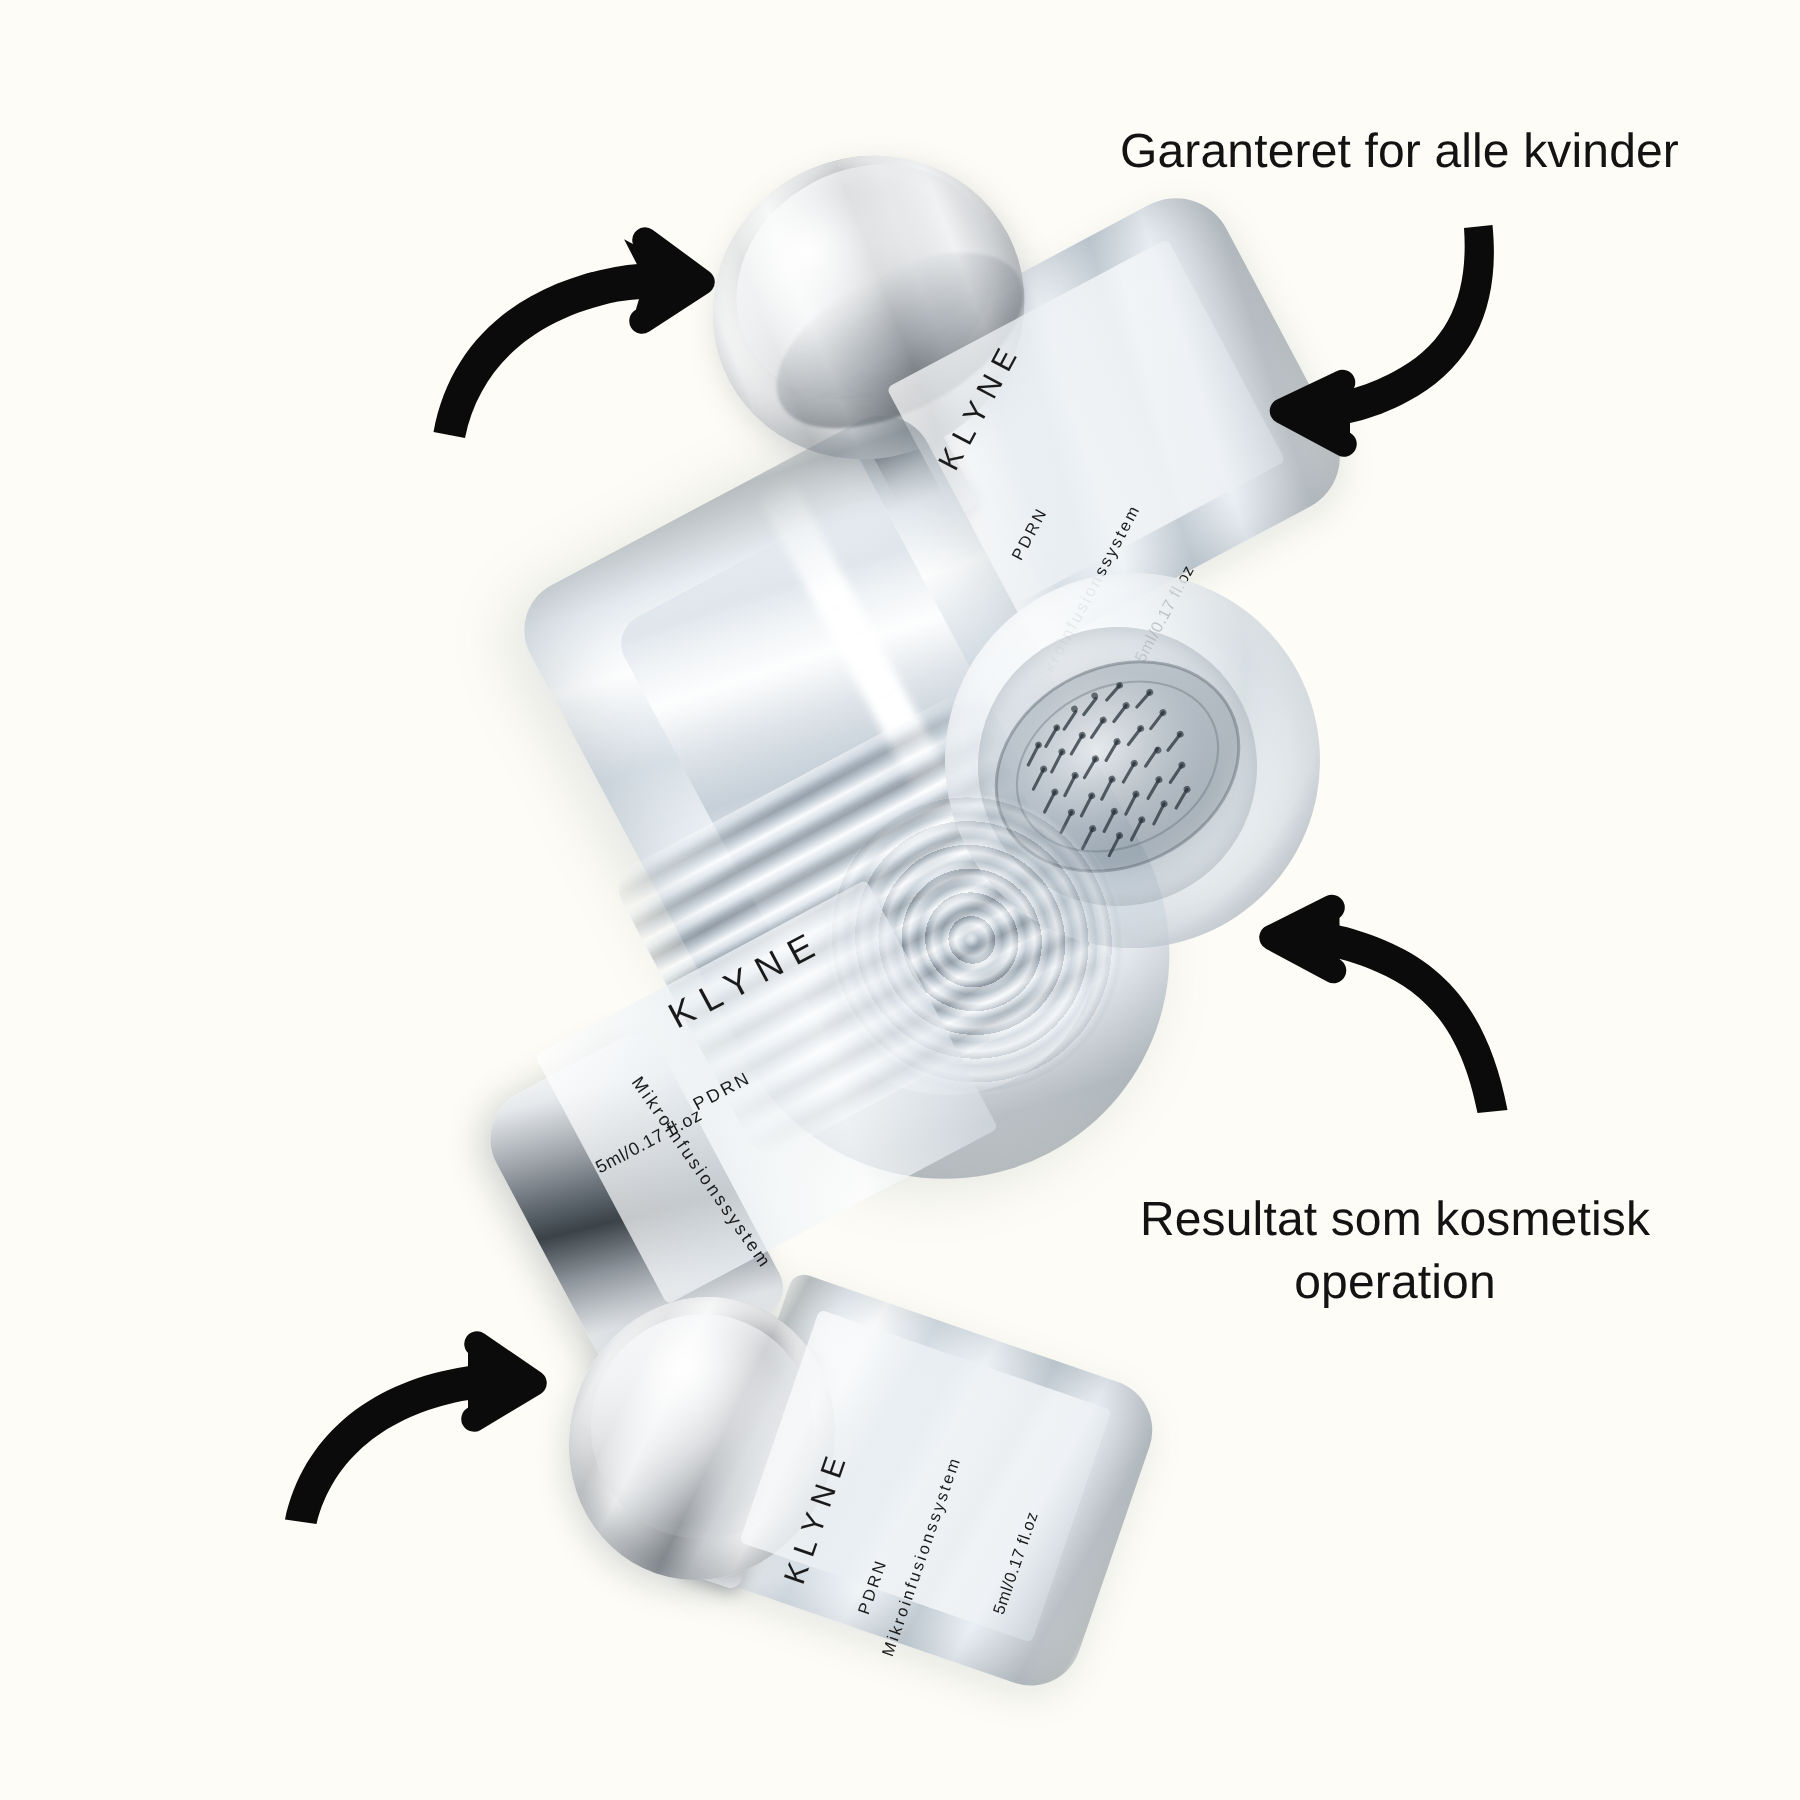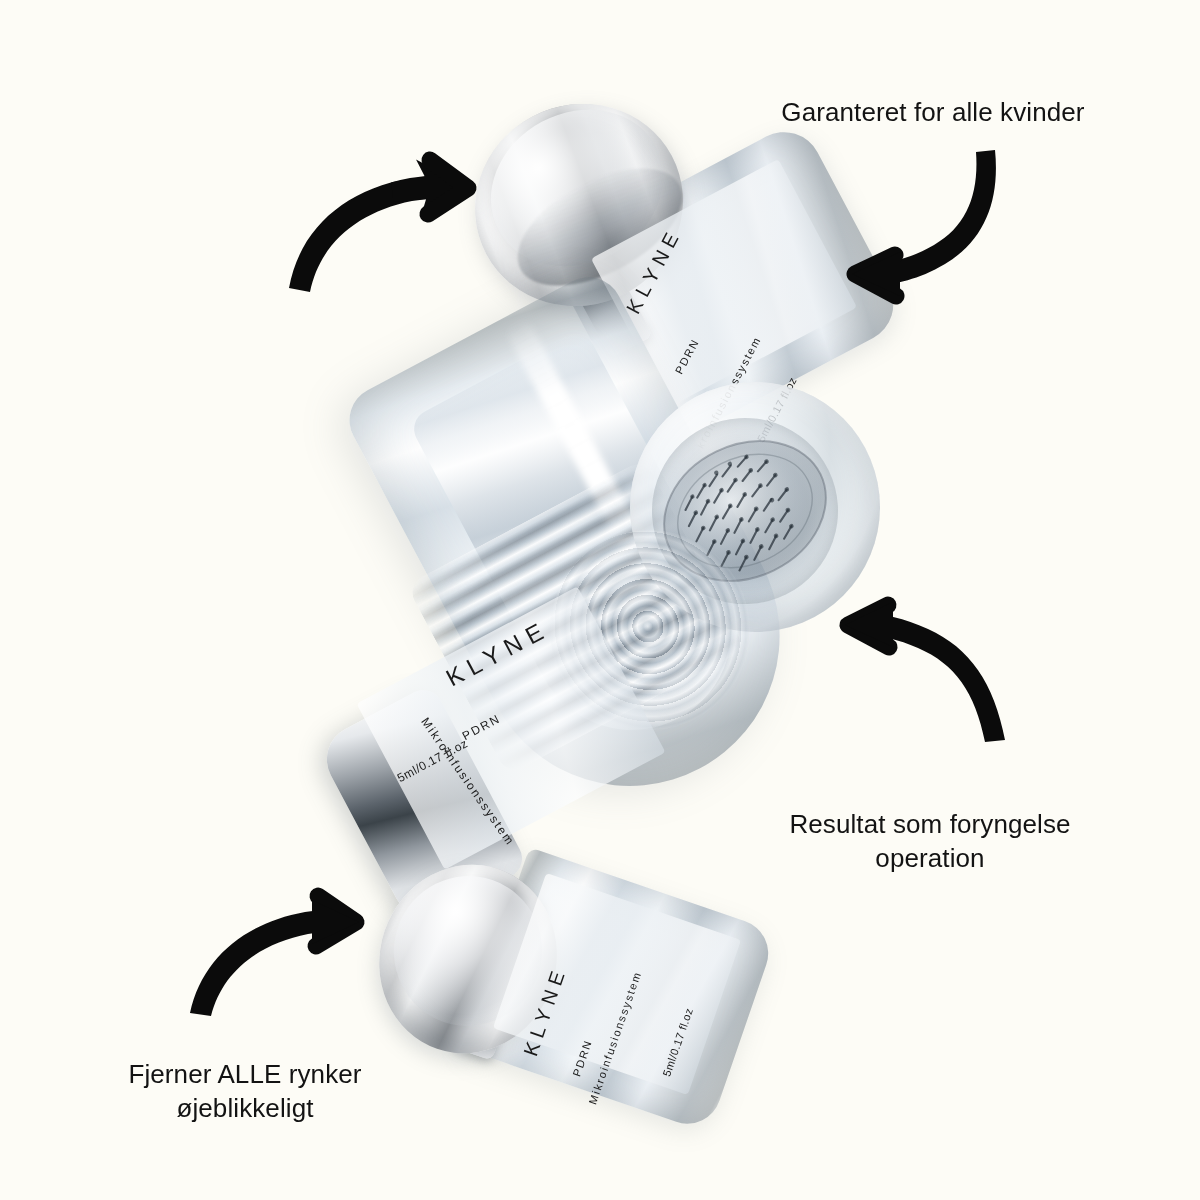--- a/index.html
+++ b/index.html
@@ -21,25 +21,24 @@
     background: #fdfcf6;
     overflow: hidden;
   }
 
   
   .caption {
     position: absolute;
     color: #131313;
     font-family: "Liberation Sans", sans-serif;
     font-weight: 400;
-    font-size: 26px;
+    font-size: 32px;
     line-height: 1.30;
     letter-spacing: 0.1px;
     white-space: pre-line;
-    margin-top: 16px;
     -webkit-font-smoothing: antialiased;
   }
   #cap-top-right  { left: 688px; top: 80px;   width: 490px; text-align: center; }
   #cap-top-left   { left: 78px;  top: 330px;  width: 390px; text-align: center; }
   #cap-bot-right  { left: 700px; top: 792px;  width: 460px; text-align: center; }
   #cap-bot-left   { left: 45px;  top: 1042px; width: 400px; text-align: center; }
 
   
   .arrow-layer {
     position: absolute;
@@ -386,18 +385,16 @@
                C 322 909, 334 909, 342 910
                L 342 932
                C 332 931, 321 932, 308 934
                C 258 944, 222 972, 211 1016 Z" fill="#0b0b0b"></path>
       <path d="M318 896 L 356 922 L 316 946" fill="none" stroke="#0b0b0b" stroke-width="17" stroke-linecap="round" stroke-linejoin="round"></path>
       <path d="M359 922 L 312 900 L 312 944 Z" fill="#0b0b0b"></path>
     </g>
   </svg>
 
   <div class="caption" id="cap-top-right" style="color: rgb(19, 19, 19);">Garanteret for alle kvinder</div>
-  <div class="caption" id="cap-bot-right" style="color: rgb(19, 19, 19);">Resultat som foryngelse
+  <div class="caption" id="cap-bot-right" style="color: rgb(19, 19, 19);">Resultat som kosmetisk
 operation</div>
-  <div class="caption" id="cap-bot-left" style="color: rgb(19, 19, 19);">Fjerner ALLE rynker
-øjeblikkeligt</div>
 
 </div>
 
 </body></html>

